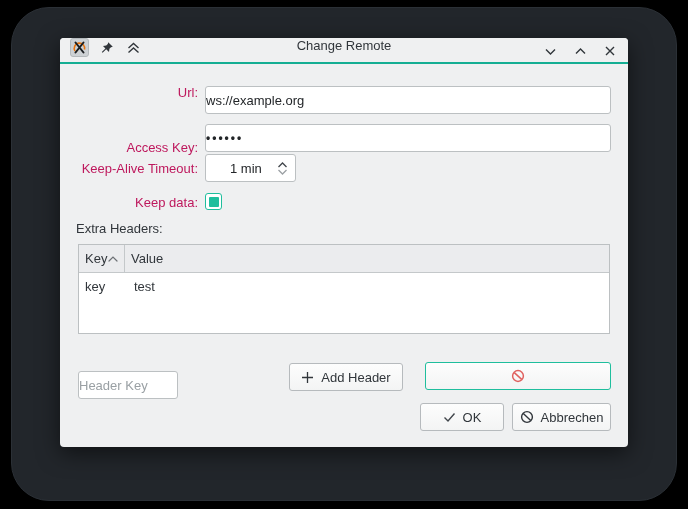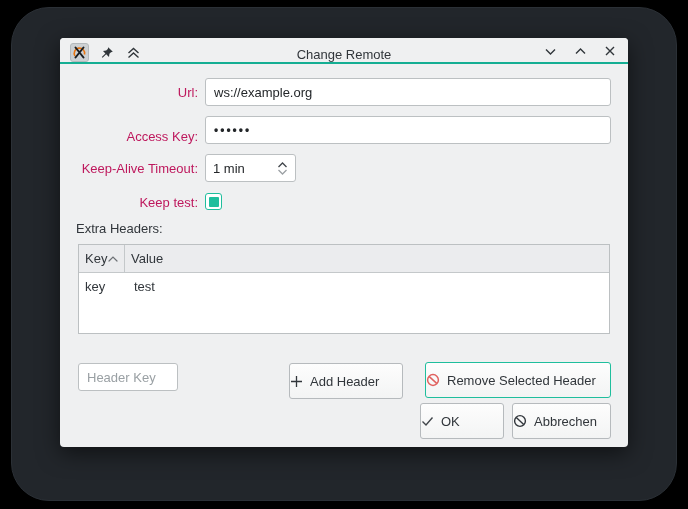--- a/index.html
+++ b/index.html
@@ -5,55 +5,55 @@
   * { margin:0; padding:0; box-sizing:border-box; }
   html,body { width:688px; height:509px; background:#000; overflow:hidden;
     font-family:"Liberation Sans","DejaVu Sans",sans-serif; }
   .screen { position:absolute; left:11px; top:7px; width:666px; height:494px;
     background:#22262b; border:1px solid #2b3036; border-radius:38px; }
   .window { position:absolute; left:60px; top:38px; width:568px; height:409px;
     background:#eff0f1; border-radius:4px; box-shadow:0 6px 22px rgba(0,0,0,0.55);
     color:#31363b; font-size:13px; }
   
   .titlebar { position:absolute; left:0; top:0; right:0; height:26px;
-    display:flex; align-items:flex-end; border-bottom:2px solid #14ae93;
+    display:flex; align-items:flex-start; border-bottom:2px solid #14ae93;
     border-radius:4px 4px 0 0; background:#eff0f1; }
   .tb-left { display:flex; align-items:center; gap:10px; padding-left:10px; }
   .appicon { width:19px; height:19px; border-radius:3px; background:#cdd1d4;
     border:1px solid #b4b9bc; display:flex; align-items:center; justify-content:center; }
   .tb-title { position:absolute; left:0; right:0; text-align:center; pointer-events:none; }
   .tb-right { position:absolute; right:10px; top:0; height:26px; display:flex; align-items:center; gap:14px; }
   .tbicon { display:flex; align-items:center; justify-content:center; width:16px; height:16px; }
   
   .flabel { position:absolute; left:10px; width:128px; text-align:right; color:#be185d; }
   .tinput { position:absolute; background:#fff; border:1px solid #bcc0c2; border-radius:3px;
-    font:13px "Liberation Sans","DejaVu Sans",sans-serif; color:#232629; padding:0 8px; outline:none; }
+    font:13px "Liberation Sans","DejaVu Sans",sans-serif; color:#232629; padding:0 0; outline:none;margin-top:8px; }
   .tinput::placeholder { color:#9aa0a4; }
   .dots { letter-spacing:2px; font-weight:bold; font-size:12px; }
   .spin { position:absolute; left:145px; top:116px; width:91px; height:28px; background:#fff;
     border:1px solid #bcc0c2; border-radius:3px; display:flex; align-items:center; }
-  .spin .val { flex:1; padding-left:7px; color:#232629; }
+  .spin .val { flex:1; padding-left:24px; color:#232629; }
   .spin .arrows { display:flex; flex-direction:column; align-items:center; padding-right:7px; gap:1px; }
   .checkbox { position:absolute; left:145px; top:155px; width:17px; height:17px;
     border:1.5px solid #1fbe9d; border-radius:3px; background:#fff;
     display:flex; align-items:center; justify-content:center; }
   .checkbox .fill { width:10px; height:10px; background:#1fbe9d; border-radius:1px; }
   
   .htable { position:absolute; left:18px; top:206px; width:532px; height:90px;
     border:1px solid #bcc0c2; background:#fff; }
   .htable .thead { display:flex; height:28px; background:#ebecee; border-bottom:1px solid #c4c8ca; }
   .htable .th { display:flex; align-items:center; padding:0 6px; color:#31363b; }
   .htable .th.key { width:46px; border-right:1px solid #c4c8ca; justify-content:space-between; }
   .htable .trow { display:flex; height:26px; align-items:center; background:#fff; }
   .htable .td.key { width:47px; padding-left:6px; }
   .htable .td.val { padding-left:8px; }
   
-  .btn { position:absolute; height:36px; background:linear-gradient(#fdfdfd,#f3f4f4);
+  .btn { position:absolute; height:28px; background:linear-gradient(#fdfdfd,#f3f4f4);
     border:1px solid #b6babd; border-radius:3px; display:flex; align-items:center;
-    justify-content:flex-start; gap:7px; color:#31363b; font-size:13px; }
+    justify-content:center; gap:7px; color:#31363b; font-size:13px; }
   .btn.focus { border:1.5px solid #1fbe9d; }
   .icon { display:inline-flex; align-items:center; }
 </style>
 </head>
 <body>
 
 <div class="screen"></div>
 
 <div class="window">
 
@@ -93,37 +93,37 @@
         <svg width="14" height="14" viewBox="0 0 14 14">
             <path d="M3 3 L11 11 M11 3 L3 11" stroke="#31363b" stroke-width="1.4"></path>
           </svg>
       </span>
     </div>
   </div>
 
   <div class="flabel" style="top:47px;">Url:</div>
   <input class="tinput" style="left: 145px; top: 40px; width: 406px; height: 28px;" value="ws://example.org">
 
-  <div class="flabel" style="top:91px;">Access Key:</div>
+  <div class="flabel" style="top:102px;">Access Key:</div>
   <input class="tinput dots" style="left: 145px; top: 78px; width: 406px; height: 28px;" value="••••••">
 
   <div class="flabel" style="top:123px;">Keep-Alive Timeout:</div>
   <div class="spin">
     <span class="val">1 min</span>
     <span class="arrows">
       <svg width="11" height="6" viewBox="0 0 11 6">
           <path d="M1.5 5 L5.5 1 L9.5 5" fill="none" stroke="#41464b" stroke-width="1.3"></path>
         </svg>
       <svg width="11" height="6" viewBox="0 0 11 6">
           <path d="M1.5 1 L5.5 5 L9.5 1" fill="none" stroke="#9ba0a4" stroke-width="1.3"></path>
         </svg>
     </span>
   </div>
 
-  <div class="flabel" style="top:157px;">Keep test:</div>
+  <div class="flabel" style="top:157px;">Keep data:</div>
   <div class="checkbox">
     <span class="fill"></span>
   </div>
 
   <div style="position:absolute; left:16px; top:183px;">Extra Headers:</div>
 
   <div class="htable">
     <div class="thead">
       <div class="th key">
         <span>Key</span>
@@ -146,21 +146,20 @@
     <svg class="icon" width="13" height="13" viewBox="0 0 13 13">
         <path d="M6.5 1 V12 M1 6.5 H12" stroke="#31363b" stroke-width="1.3"></path>
       </svg>
     <span>Add Header</span>
   </div>
   <div class="btn focus" style="left:365px; top:324px; width:186px;">
     <svg class="icon" width="14" height="14" viewBox="0 0 14 14">
       <circle cx="7" cy="7" r="5.4" fill="none" stroke="#e0615f" stroke-width="1.5"></circle>
       <path d="M3.3 3.6 L10.7 10.4" stroke="#e0615f" stroke-width="1.5"></path>
     </svg>
-    <span>Remove Selected Header</span>
   </div>
 
   <div class="btn" style="left:360px; top:365px; width:84px;">
     <svg class="icon" width="13" height="11" viewBox="0 0 13 11">
         <path d="M1.5 5.5 L5 9 L11.5 1.5" fill="none" stroke="#41464b" stroke-width="1.4"></path>
       </svg>
     <span>OK</span>
   </div>
   <div class="btn" style="left:452px; top:365px; width:99px;">
     <svg class="icon" width="14" height="14" viewBox="0 0 14 14">

